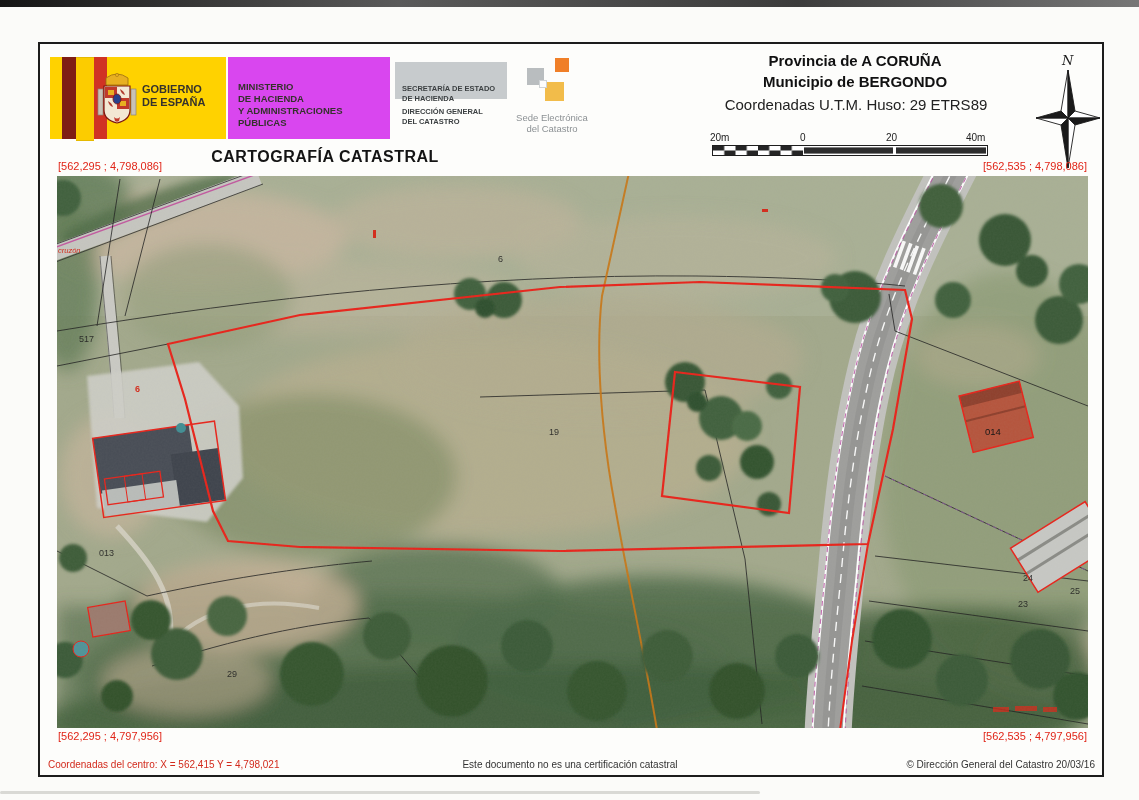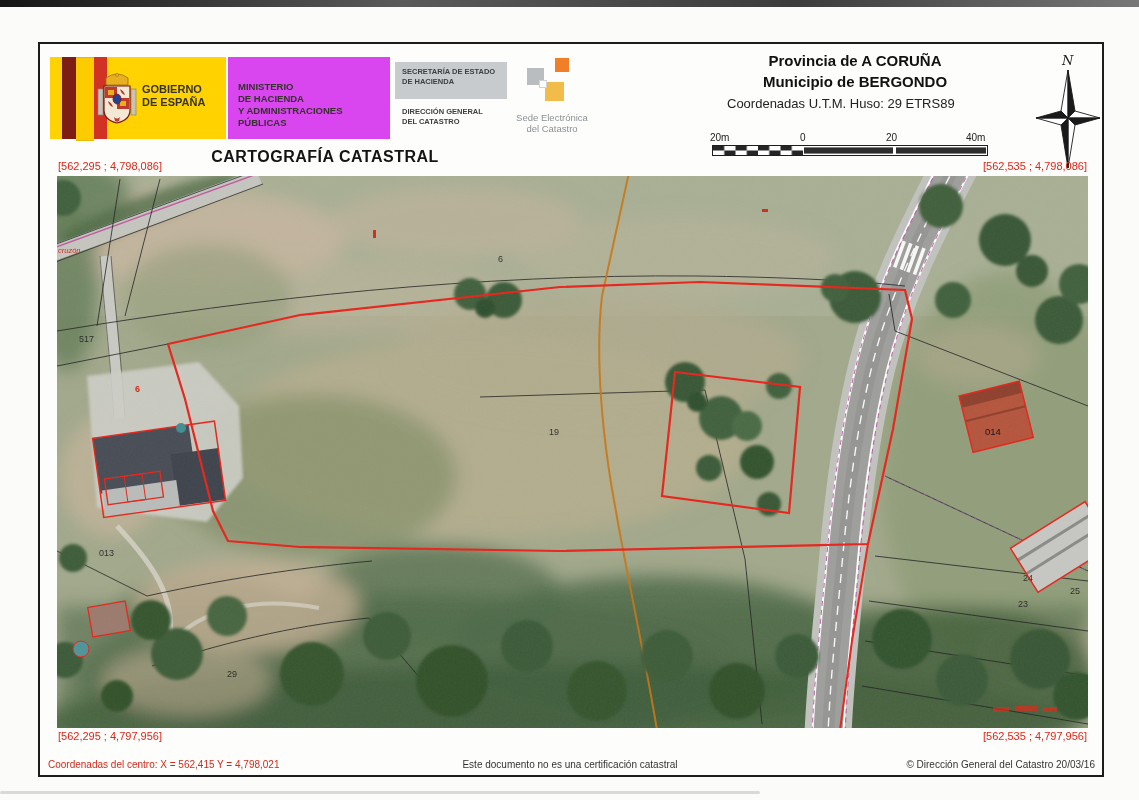--- a/index.html
+++ b/index.html
@@ -9,29 +9,29 @@
   .scan-top{left:0;top:0;width:1139px;height:7px;
     background:linear-gradient(to right,#151515,#5a5a5a 35%,#3c3c3c 70%,#777);}
   .scan-bottom{left:0;top:791px;width:760px;height:3px;background:#d9d9d5;border-radius:2px;}
   .doc{left:38px;top:42px;width:1062px;height:731px;border:2px solid #1c1c1c;background:#fdfdfb;}
   
   .gov-box{left:50px;top:57px;width:176px;height:82px;background:#ffd200;}
   .min-box{left:228px;top:57px;width:162px;height:82px;background:#d946ef;}
   .flag-stripe{top:0;height:82px;}
   .gov-text{left:92px;top:26px;font-size:11px;font-weight:bold;color:#35322c;line-height:13px;}
   .min-text{left:10px;top:24px;font-size:9.5px;font-weight:bold;color:#35322c;line-height:12px;}
-  .sec-box{left:395px;top:62px;width:112px;height:37px;background:#c7cbcd;padding:5px 0 0 7px;
+  .sec-box{left:395px;top:62px;width:112px;height:37px;background:#c7cbcd;padding:22px 0 0 7px;
            font-size:7.5px;font-weight:bold;color:#3c4042;line-height:10px;box-sizing:border-box;}
   .dir-box{left:402px;top:107px;font-size:7.5px;font-weight:bold;color:#3c4042;line-height:10px;}
   .sede-sq{box-sizing:border-box;}
   .sede-text{left:492px;top:112px;width:120px;text-align:center;font-size:9.5px;color:#8c9194;line-height:11px;}
   
   .prov{left:705px;top:52px;width:300px;text-align:center;font-size:15px;font-weight:bold;color:#111;}
   .muni{left:705px;top:73px;width:300px;text-align:center;font-size:15px;font-weight:bold;color:#111;}
-  .utm{left:727px;top:96px;width:300px;text-align:left;font-size:13px;color:#222;}
+  .utm{left:706px;top:96px;width:300px;text-align:center;font-size:15px;color:#222;}
   .esc{left:705px;top:116px;width:300px;text-align:center;font-size:12.5px;color:#222;}
   .sc-lab{top:132px;font-size:10px;color:#222;}
   .map-title{left:160px;top:148px;width:330px;text-align:center;font-size:16px;font-weight:bold;
              letter-spacing:.5px;color:#141414;}
   .coord{font-size:11px;font-weight:normal;color:#e02518;}
   .footer-t{top:759px;font-size:10px;color:#333;}
   .red{color:#d22a1c;}
 </style>
 </head>
 <body>

